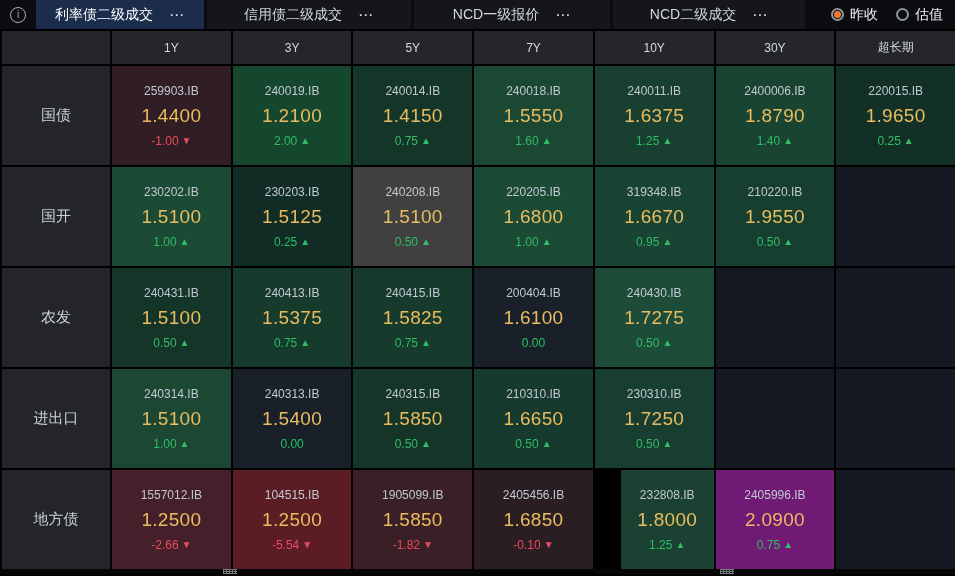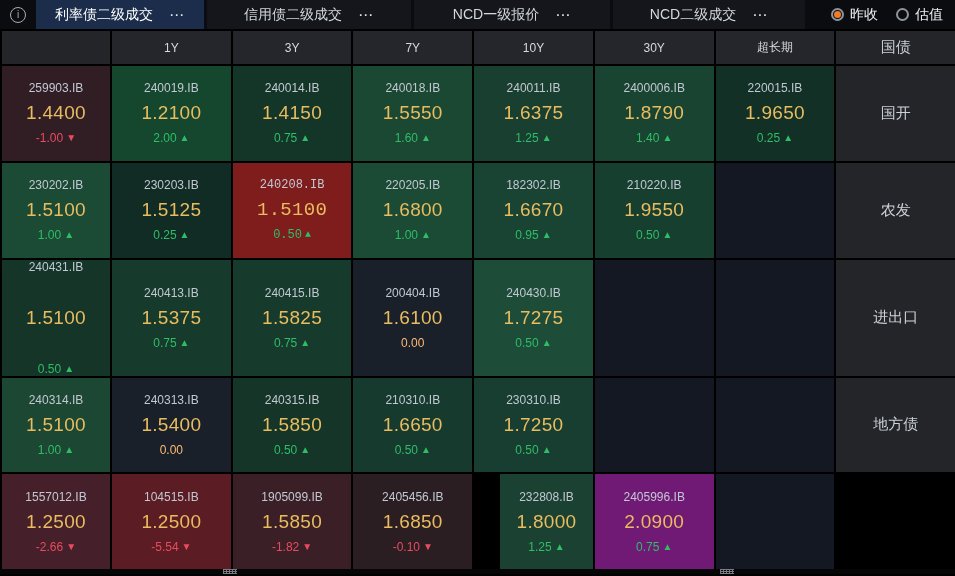--- a/index.html
+++ b/index.html
@@ -56,21 +56,21 @@
   }
   .qcell{
     display:flex;flex-direction:column;align-items:center;justify-content:center;
     background:#141822;
   }
   .qcell .code{font-size:12px;color:#c2c8d2;margin-bottom:7px;}
   .qcell .val{font-size:19px;color:#e9bc60;margin-bottom:7px;letter-spacing:.3px;}
   .qcell .chg{font-size:12px;display:flex;align-items:center;}
   .chg.up{color:#2fbd68;}
   .chg.down{color:#e94b5e;}
-  .chg.flat{color:#fdba74;}
+  .chg.flat{color:#22c55e;}
   .chg .arrow{margin-left:3px;font-size:10px;line-height:1;}
   
   .scrollstrip{height:5px;background:#060607;position:relative;}
   .grip{
     position:absolute;top:0;width:14px;height:5px;
     background-image:repeating-linear-gradient(90deg,#8c9097 0 1px,transparent 1px 3px),
                      repeating-linear-gradient(0deg,#8c9097 0 1px,transparent 1px 2px);
     background-blend-mode:normal;opacity:.85;
   }
   .grip1{left:223px;}
@@ -110,20 +110,21 @@
         <span class="radio-circle"></span>
         <span>估值</span>
       </div>
     </div>
 </div>
 
 <div class="grid" id="grid-mount">
     <div class="hcell corner"></div>
     <div class="hcell">1Y</div>
     <div class="hcell">3Y</div>
+    <div class="hcell">5Y</div>
     <div class="hcell">7Y</div>
     <div class="hcell">10Y</div>
     <div class="hcell">30Y</div>
     <div class="hcell">超长期</div>
     <div class="rlabel">国债</div>
     <div class="qcell" style="background: rgb(49, 30, 37);">
       <div class="code">259903.IB</div>
       <div class="val">1.4400</div>
       <div class="chg down">
         <span>-1.00</span>
@@ -188,55 +189,55 @@
       </div>
     </div>
     <div class="qcell" style="background: rgb(17, 44, 37);">
       <div class="code">230203.IB</div>
       <div class="val">1.5125</div>
       <div class="chg up">
         <span>0.25</span>
         <span class="arrow">▲</span>
       </div>
     </div>
-    <div class="qcell" style="background: #7f1d1d; font-family: Liberation Mono, monospace;">
+    <div class="qcell" style="background: #404040;">
       <div class="code">240208.IB</div>
       <div class="val">1.5100</div>
       <div class="chg up">
         <span>0.50</span>
         <span class="arrow">▲</span>
       </div>
     </div>
     <div class="qcell" style="background: rgb(27, 74, 53);">
       <div class="code">220205.IB</div>
       <div class="val">1.6800</div>
       <div class="chg up">
         <span>1.00</span>
         <span class="arrow">▲</span>
       </div>
     </div>
     <div class="qcell" style="background: rgb(25, 68, 51);">
-      <div class="code">182302.IB</div>
+      <div class="code">319348.IB</div>
       <div class="val">1.6670</div>
       <div class="chg up">
         <span>0.95</span>
         <span class="arrow">▲</span>
       </div>
     </div>
     <div class="qcell" style="background: rgb(23, 63, 48);">
       <div class="code">210220.IB</div>
       <div class="val">1.9550</div>
       <div class="chg up">
         <span>0.50</span>
         <span class="arrow">▲</span>
       </div>
     </div>
     <div class="qcell"></div>
     <div class="rlabel">农发</div>
-    <div class="qcell" style="background: rgb(20, 53, 40); gap: 26px;">
+    <div class="qcell" style="background: rgb(20, 53, 40);">
       <div class="code">240431.IB</div>
       <div class="val">1.5100</div>
       <div class="chg up">
         <span>0.50</span>
         <span class="arrow">▲</span>
       </div>
     </div>
     <div class="qcell" style="background: rgb(22, 59, 44);">
       <div class="code">240413.IB</div>
       <div class="val">1.5375</div>

